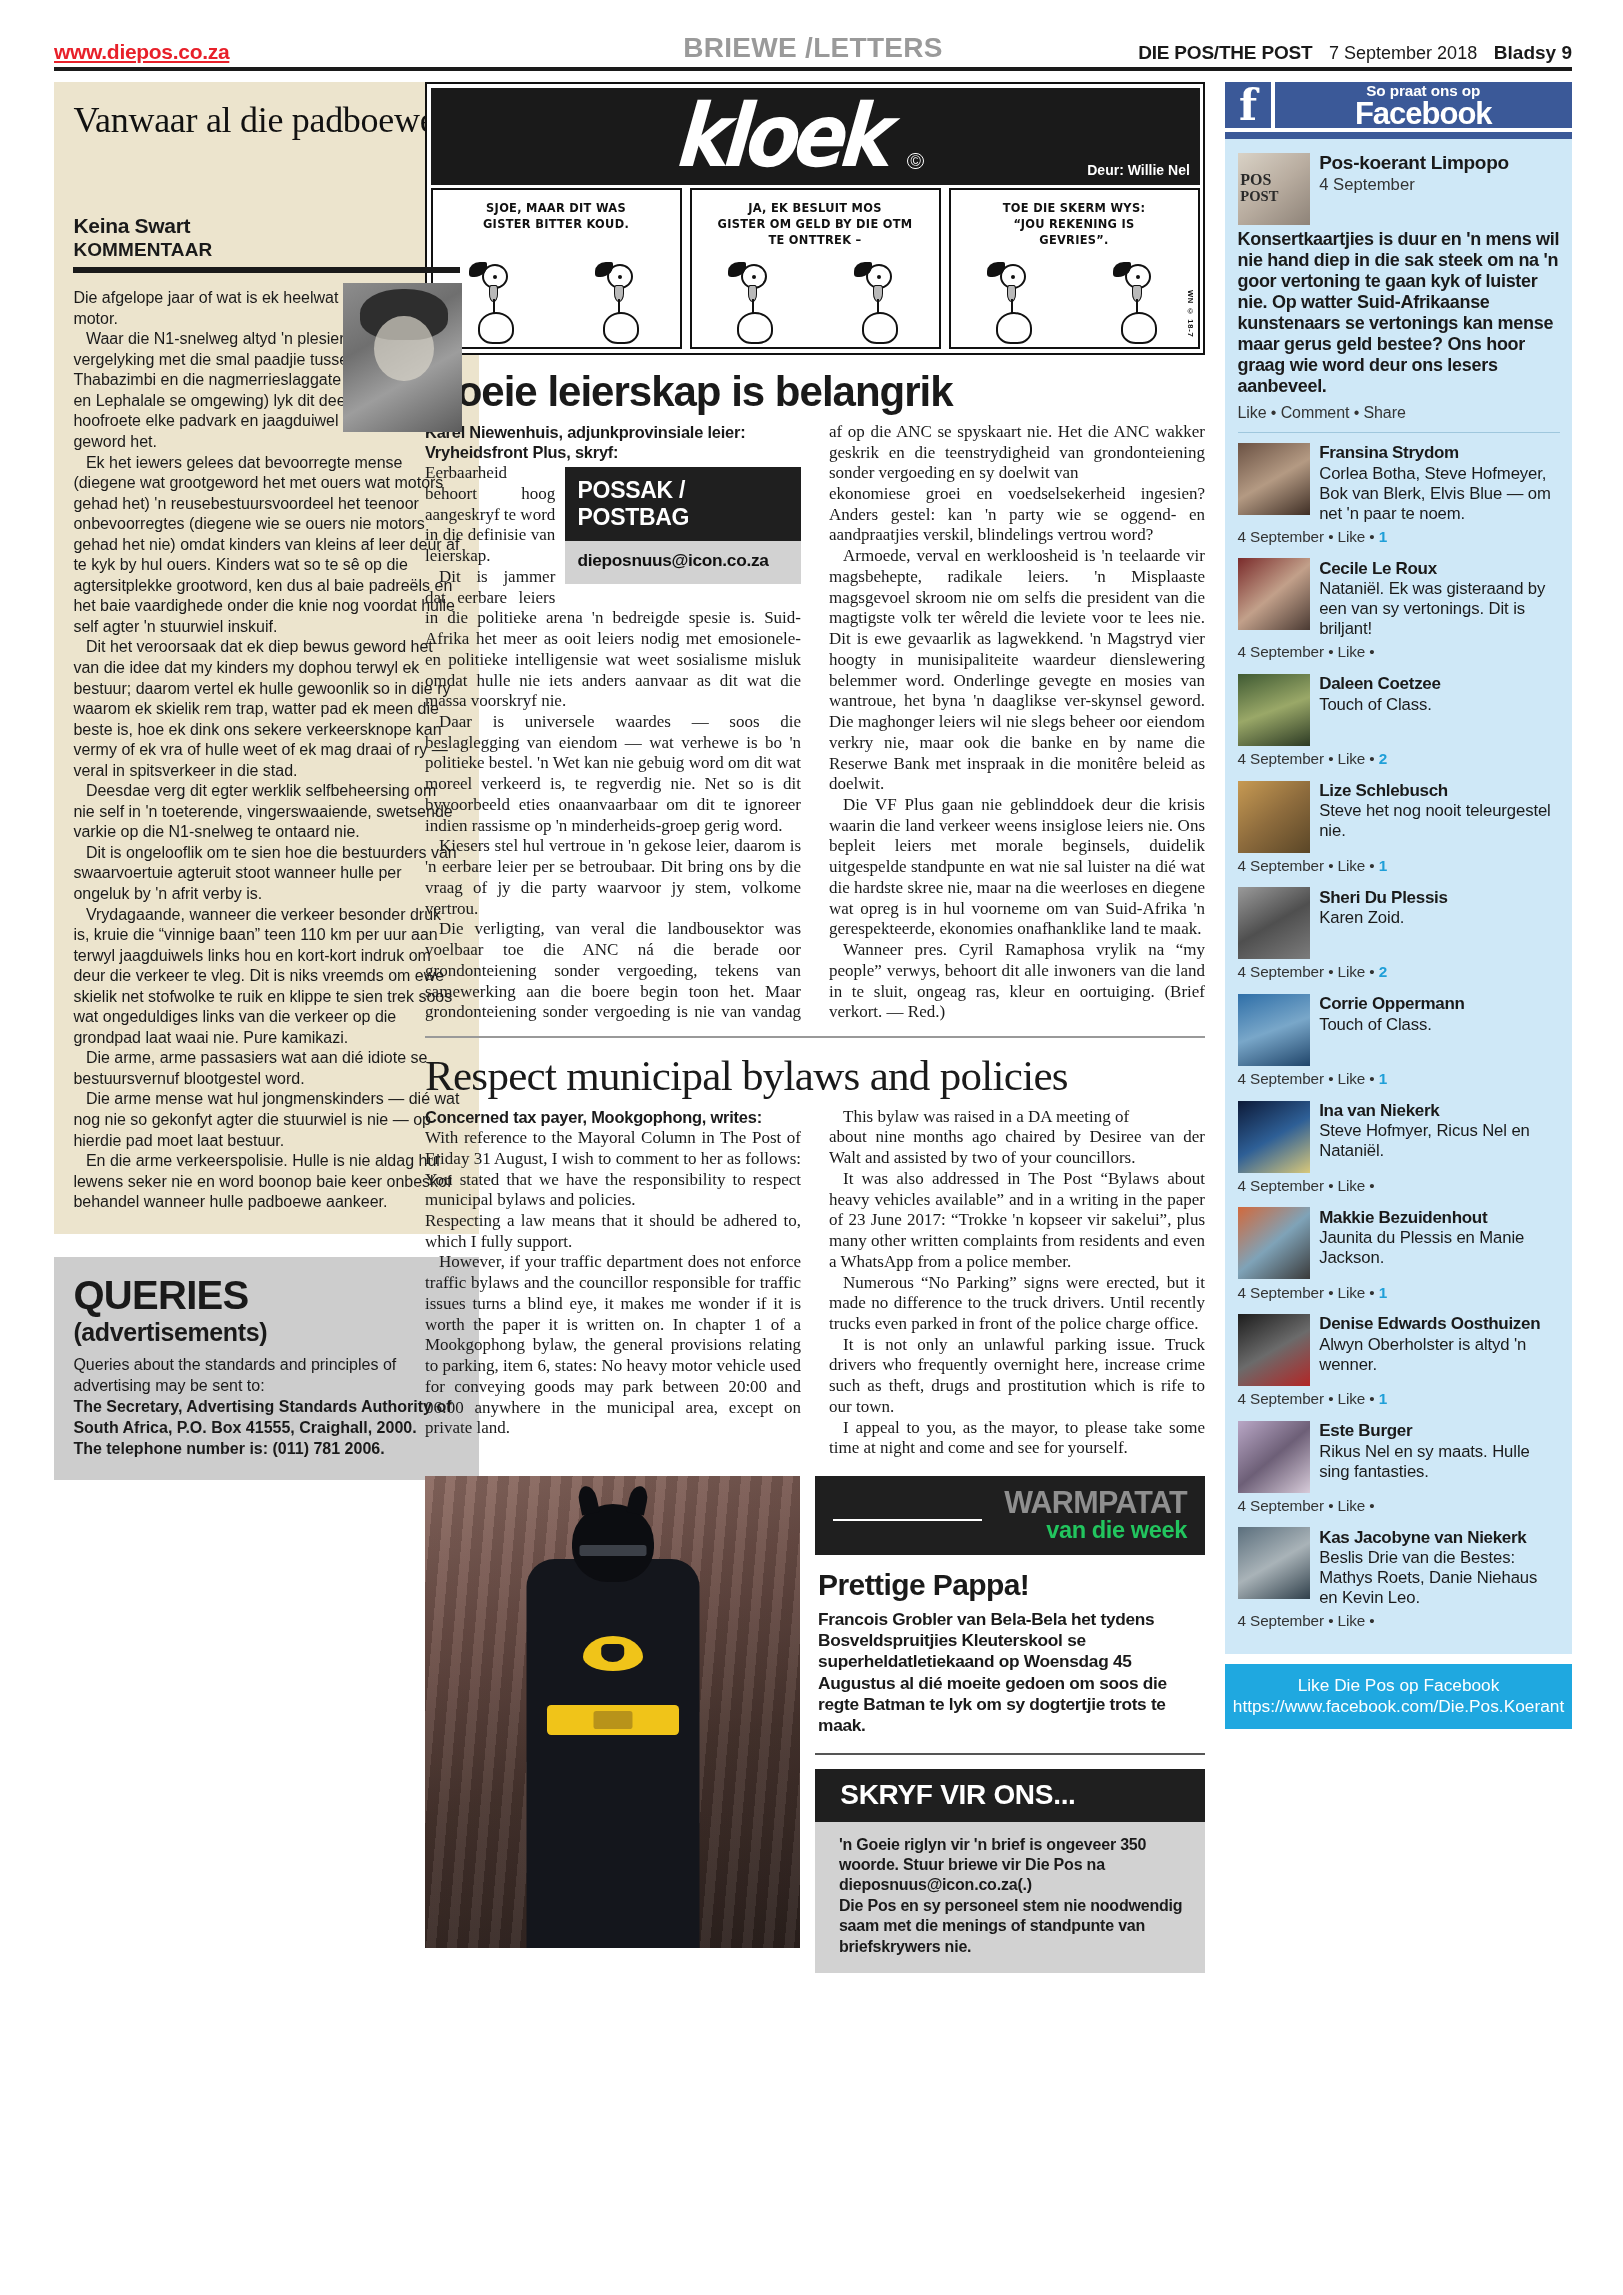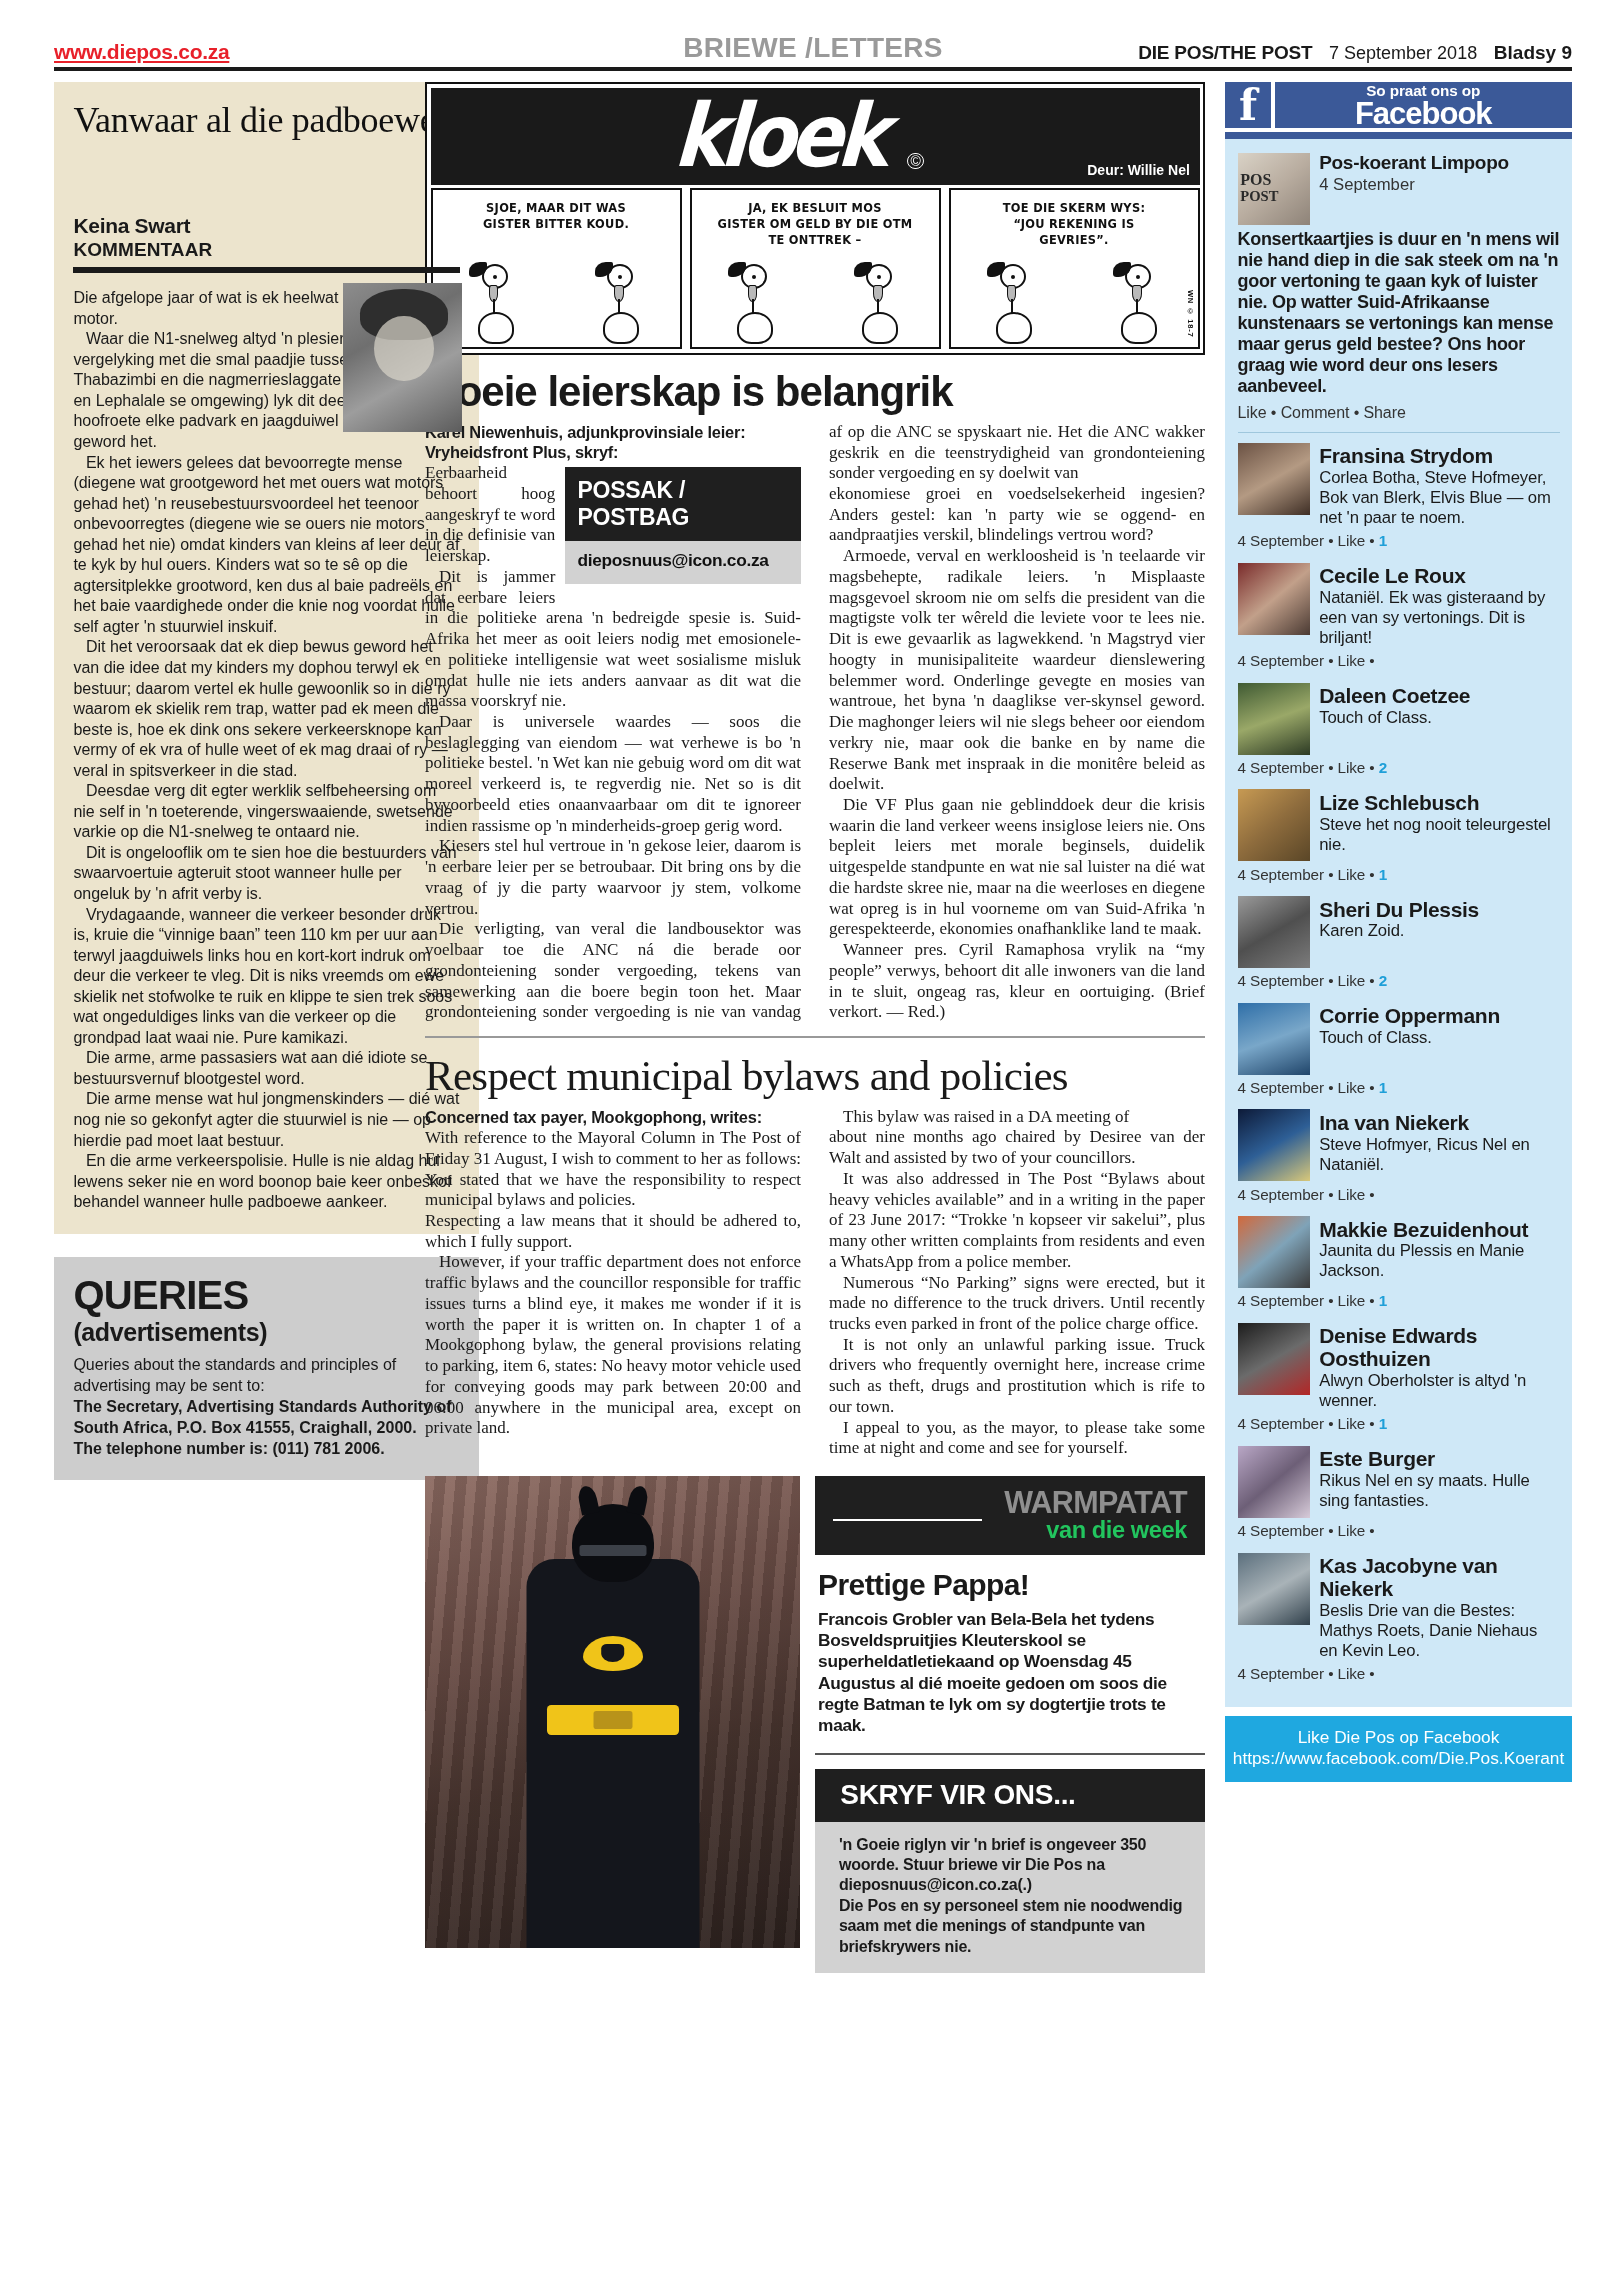--- a/index.html
+++ b/index.html
@@ -300,21 +300,21 @@
     letter-spacing: -0.3px;
   }
   .fb-actions {
     font-size: 16px; color: #333; margin-top: 7px; letter-spacing: -0.1px;
   }
   .fb-divider { height: 1.4px; background: #9fc7dd; margin: 9.7px 0 9.7px 0; }
 
   .fb-comment { display: flex; gap: 9.7px; align-items: flex-start; }
   .fb-comment .fb-avatar { width: 72px; height: 72px; flex: 0 0 72px; }
   .fb-comment-body { flex: 1; padding-top: 1.4px; }
-  .fb-cname { font-size: 21px; font-weight: bold; letter-spacing: -0.3px; line-height: 1.1; }
+  .fb-cname { font-size: 17px; font-weight: bold; letter-spacing: -0.3px; line-height: 1.1; }
   .fb-ctext { font-size: 16.7px; line-height: 1.2; margin-top: 0.7px; letter-spacing: -0.1px; }
   .fb-cmeta { font-size: 15.3px; color: #333; margin-top: 4.2px; letter-spacing: -0.1px; }
   .fb-likes { color: #1f9fd8; font-weight: bold; }
   .fb-spacer { height: 12.5px; }
 
   .fb-footer {
     background: #1fa8e0; color: #fff; text-align: center; padding: 11px 7px 12.5px 7px;
     font-size: 17.3px; line-height: 1.22; margin-top: 9.7px;
   }
 

